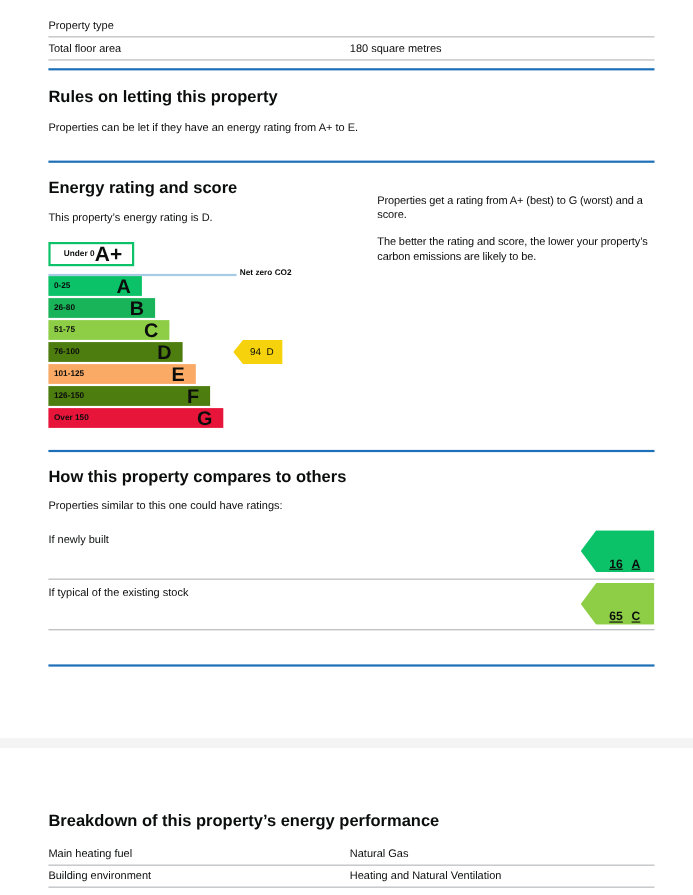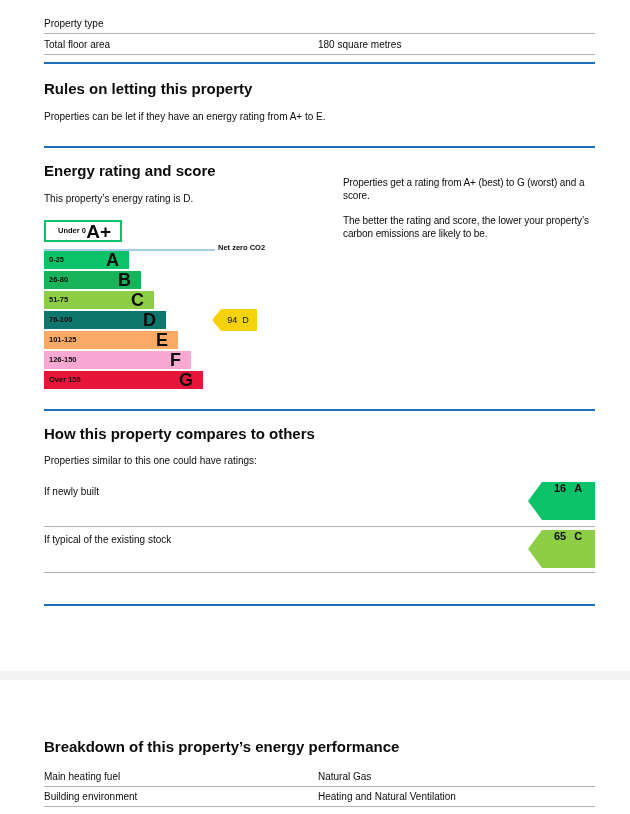--- a/index.html
+++ b/index.html
@@ -76,23 +76,23 @@
   .compare-intro { margin-top: 12px; }
   .compare-row { position: relative; border-bottom: 1px solid #b1b4b6; }
   .compare-row.first { margin-top: 6px; height: 54px; }
   .compare-row.second { height: 46px; }
   .compare-label { position: absolute; left: 0; top: 12px; }
   .compare-row.second .compare-label { top: 6px; }
   .compare-tag {
     position: absolute; right: 0; top: 9px;
     width: 67px; height: 38px;
     clip-path: polygon(0 50%, 21% 0, 100% 0, 100% 100%, 21% 100%);
-    display: flex; align-items: flex-start; justify-content: center; gap: 8px;
+    display: flex; align-items: flex-end; justify-content: center; gap: 8px;
     padding-left: 13px;
-    font-size: 11px; font-weight: bold;
+    font-size: 11px; font-weight: bold; text-decoration: underline;
   }
   .compare-row.second .compare-tag { top: 3px; }
 
   .gray-band { margin-top: 65px; margin-left: -44px; width: 630px; height: 9px; background: #f4f4f4; }
   .breakdown-heading { margin-top: 58px; }
 </style>
 </head>
 <body>
 
 <div class="page">
@@ -140,37 +140,37 @@
             <span class="band-letter">B</span>
           </div>
         </div>
         <div class="band-row">
           <div class="band" style="width: 110px; background: rgb(141, 206, 70);">
             <span class="band-range">51-75</span>
             <span class="band-letter">C</span>
           </div>
         </div>
         <div class="band-row">
-          <div class="band" style="width: 122px; background: #0f766e;">
+          <div class="band" style="width: 122px; background: #4d7c0f;">
             <span class="band-range">76-100</span>
             <span class="band-letter">D</span>
           </div>
           <div class="indicator" style="background: rgb(245, 210, 11);">
             <span>94</span>
             <span>D</span>
           </div>
         </div>
         <div class="band-row">
           <div class="band" style="width: 134px; background: rgb(251, 170, 101);">
             <span class="band-range">101-125</span>
             <span class="band-letter">E</span>
           </div>
         </div>
         <div class="band-row">
-          <div class="band" style="width: 147px; background: #f9a8d4;">
+          <div class="band" style="width: 147px; background: #4d7c0f;">
             <span class="band-range">126-150</span>
             <span class="band-letter">F</span>
           </div>
         </div>
         <div class="band-row">
           <div class="band" style="width: 159px; background: rgb(232, 21, 58);">
             <span class="band-range">Over 150</span>
             <span class="band-letter">G</span>
           </div>
         </div>

